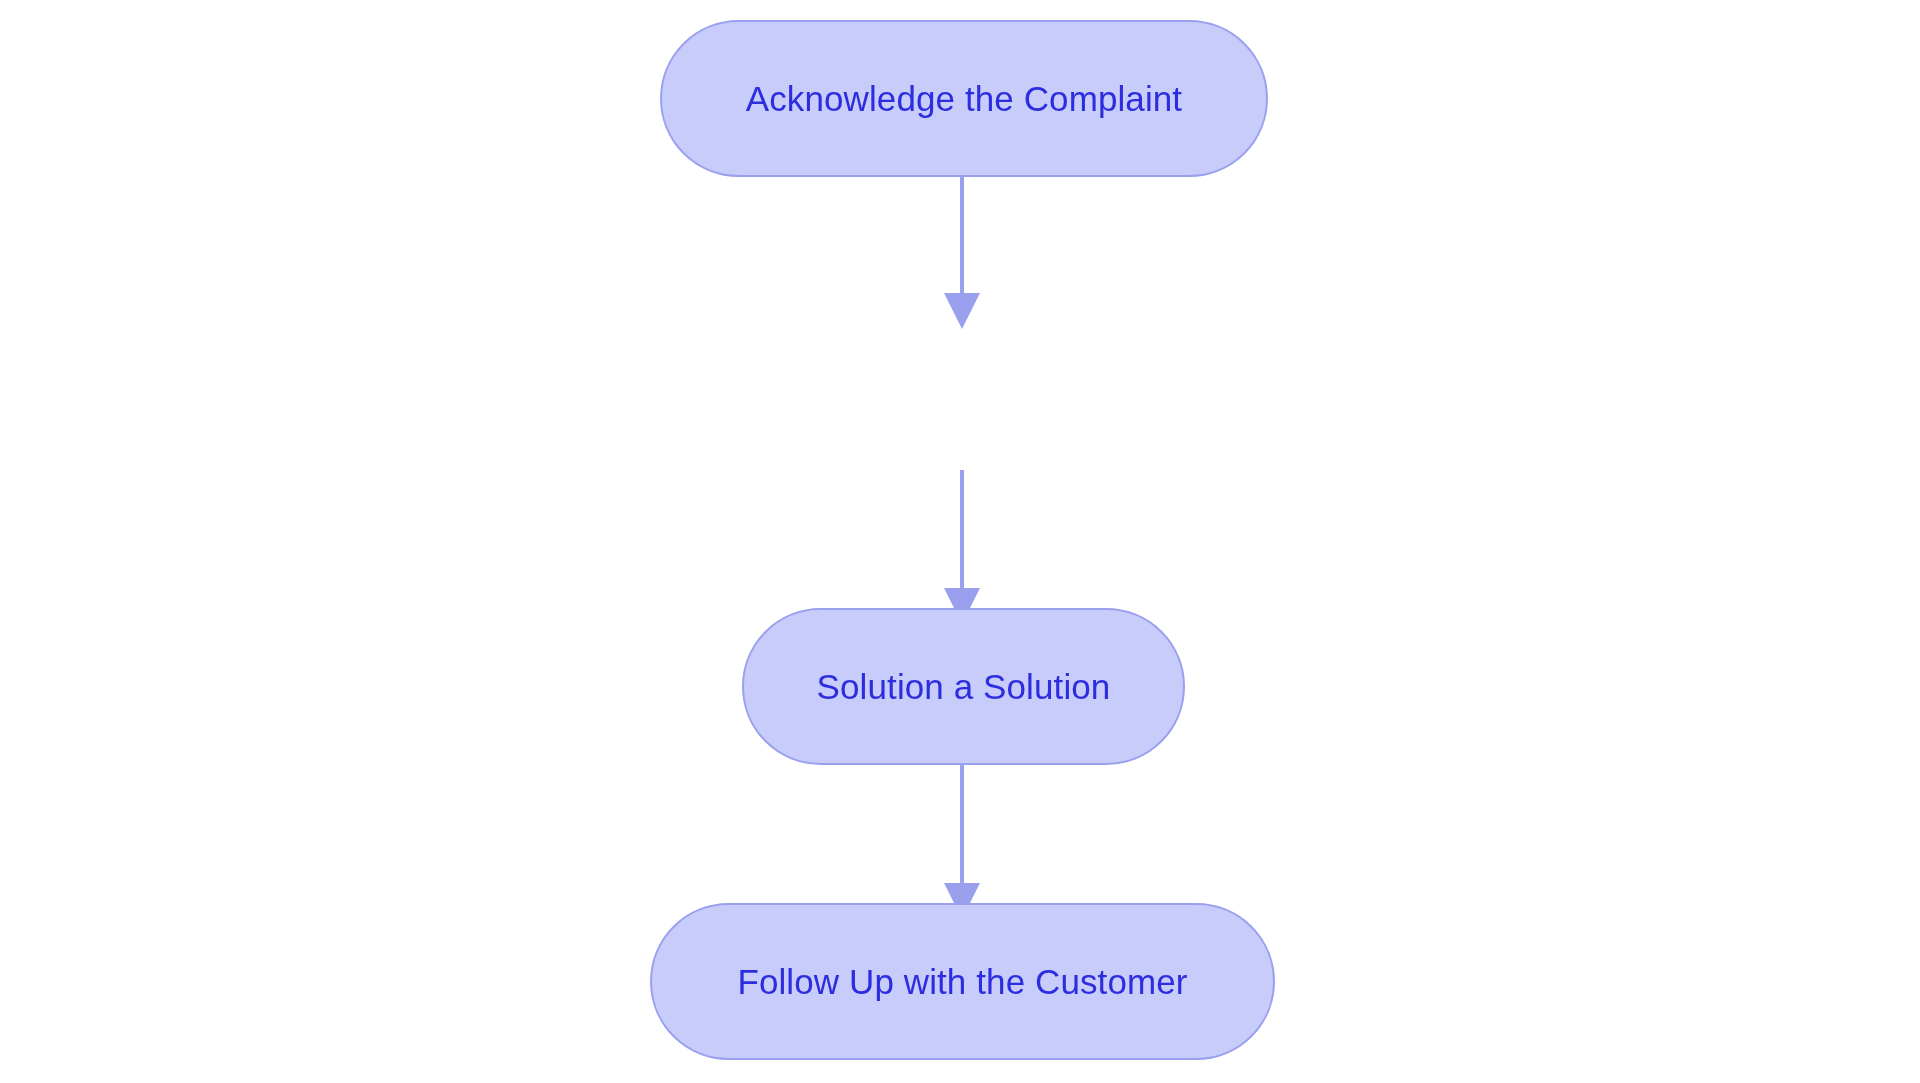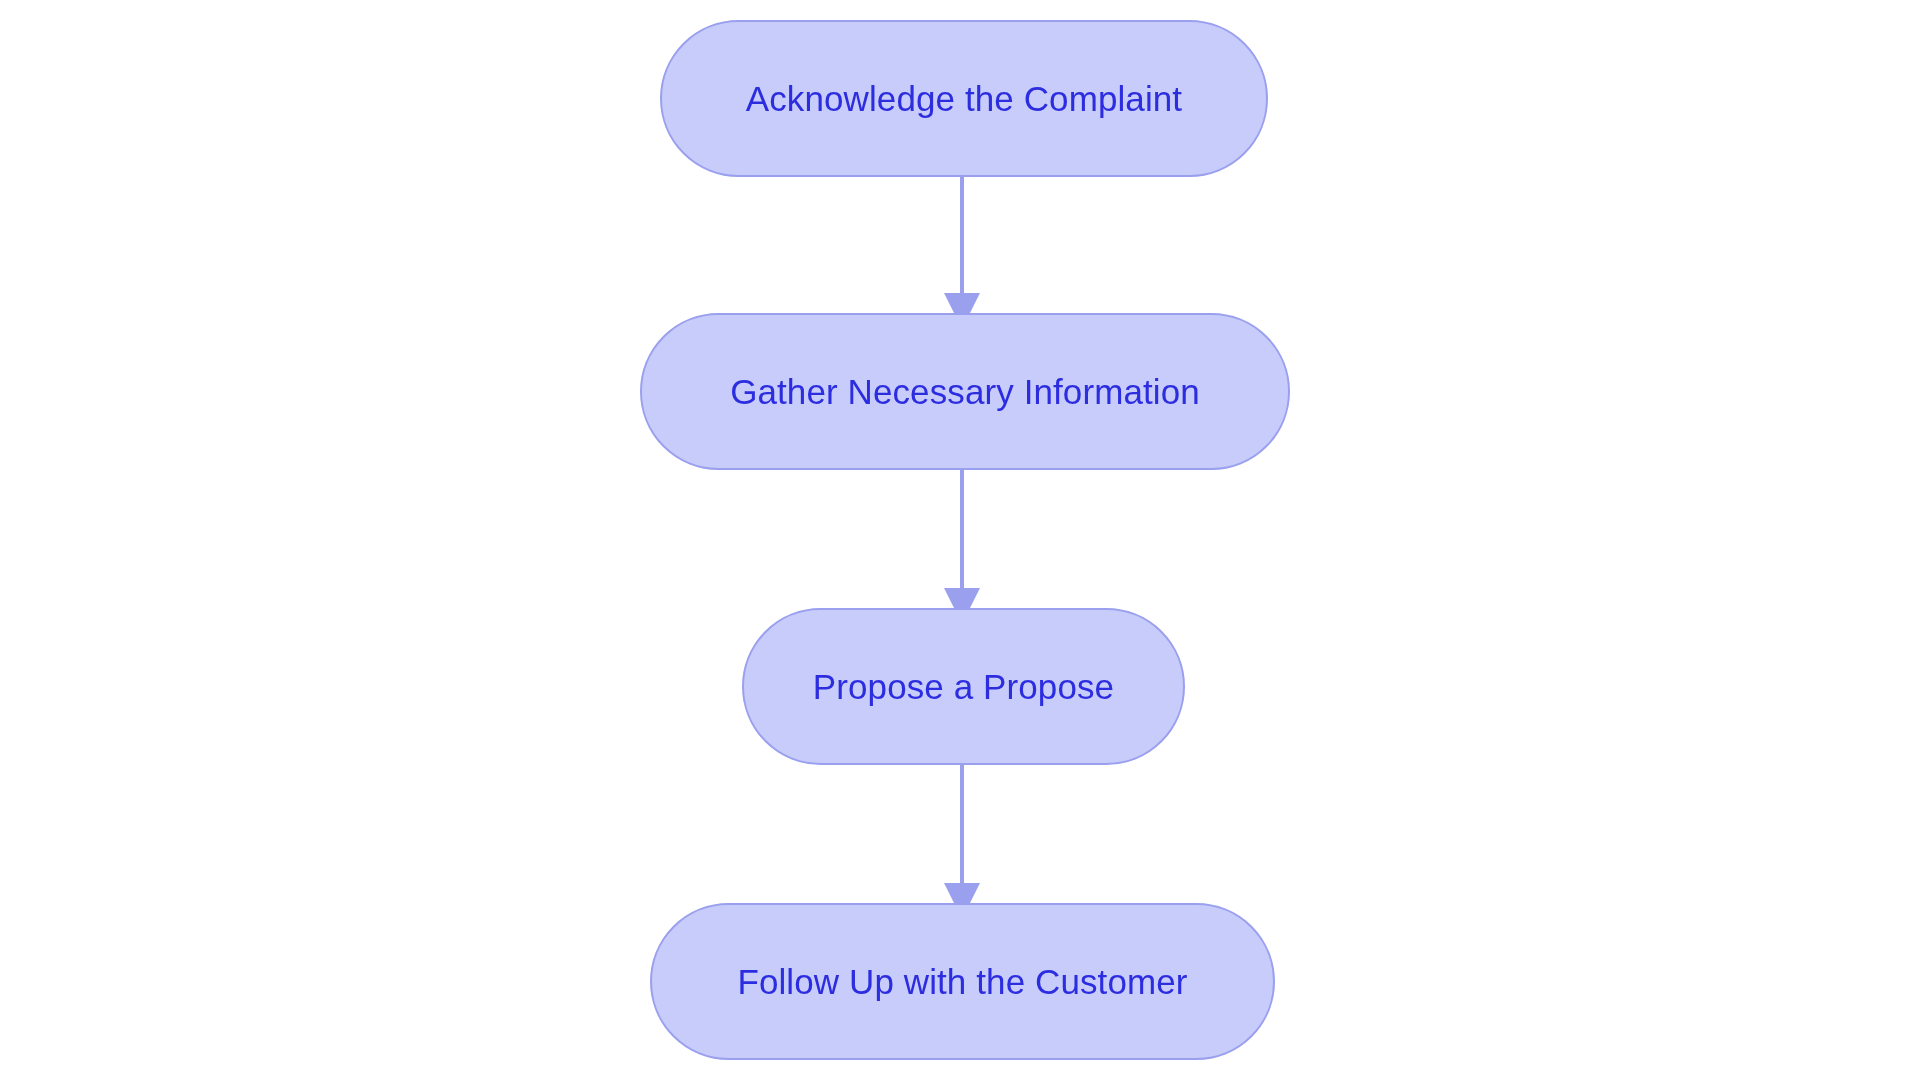--- a/index.html
+++ b/index.html
@@ -95,26 +95,23 @@
       <line x1="962" y1="765" x2="962" y2="887" stroke="#9aa0ee" stroke-width="4" marker-end="url(#arrowhead)"></line>
     </g>
   </svg>
 
   <div id="node-layer">
 
     <div class="flow-node node-0">
       <span class="flow-node-label">Acknowledge the Complaint</span>
     </div>
 
-    <div class="flow-node node-1">
-      <span class="flow-node-label">Gather Necessary Information</span>
-    </div>
 
     <div class="flow-node node-2">
-      <span class="flow-node-label">Propose a Propose</span>
+      <span class="flow-node-label">Solution a Solution</span>
     </div>
 
     <div class="flow-node node-3">
       <span class="flow-node-label">Follow Up with the Customer</span>
     </div>
 
   </div>
 
 </div>
 

